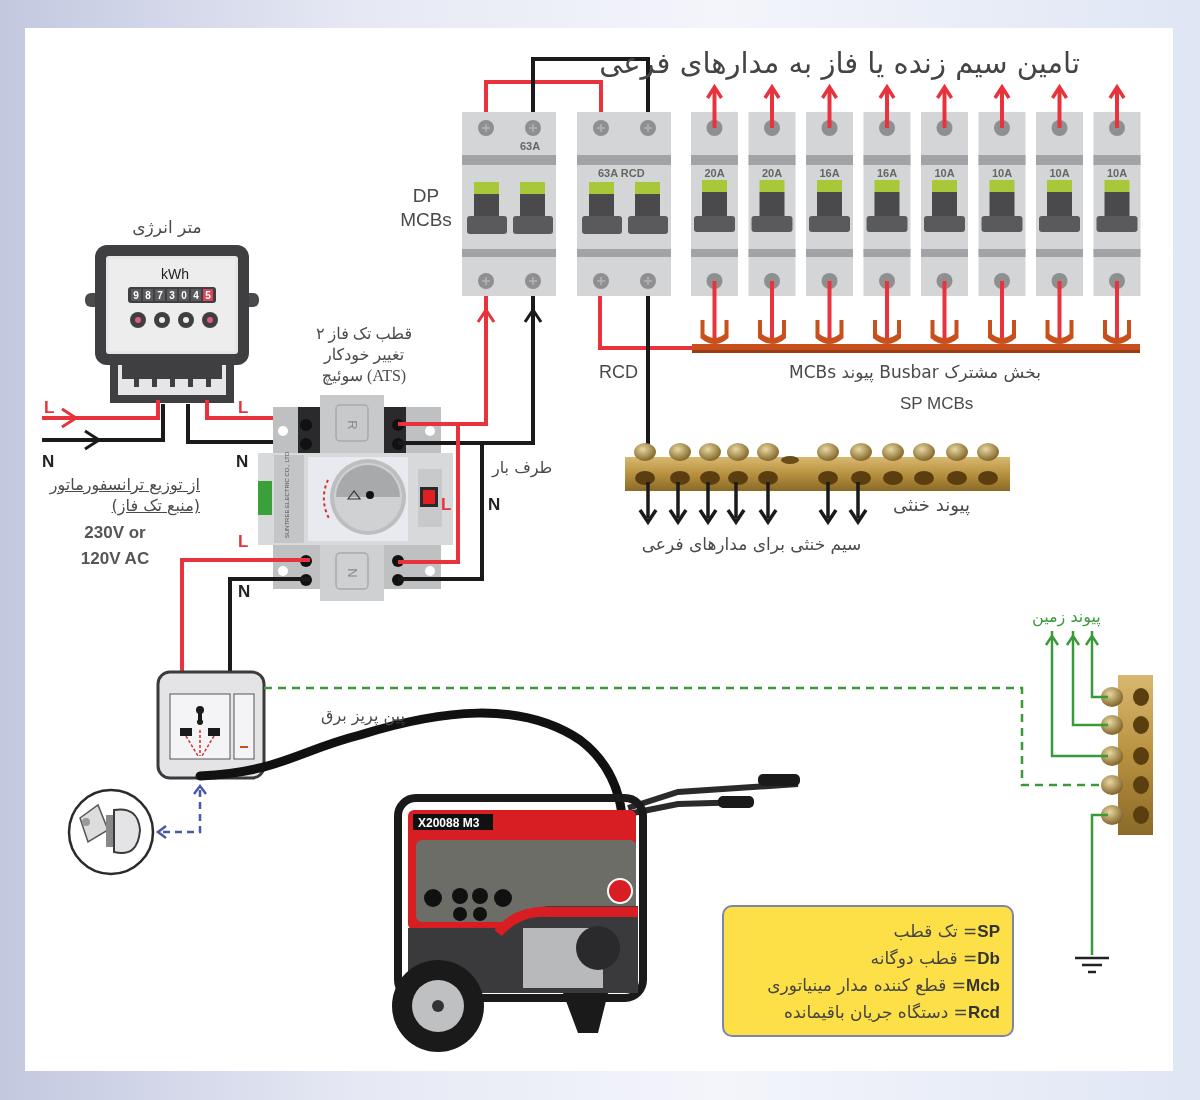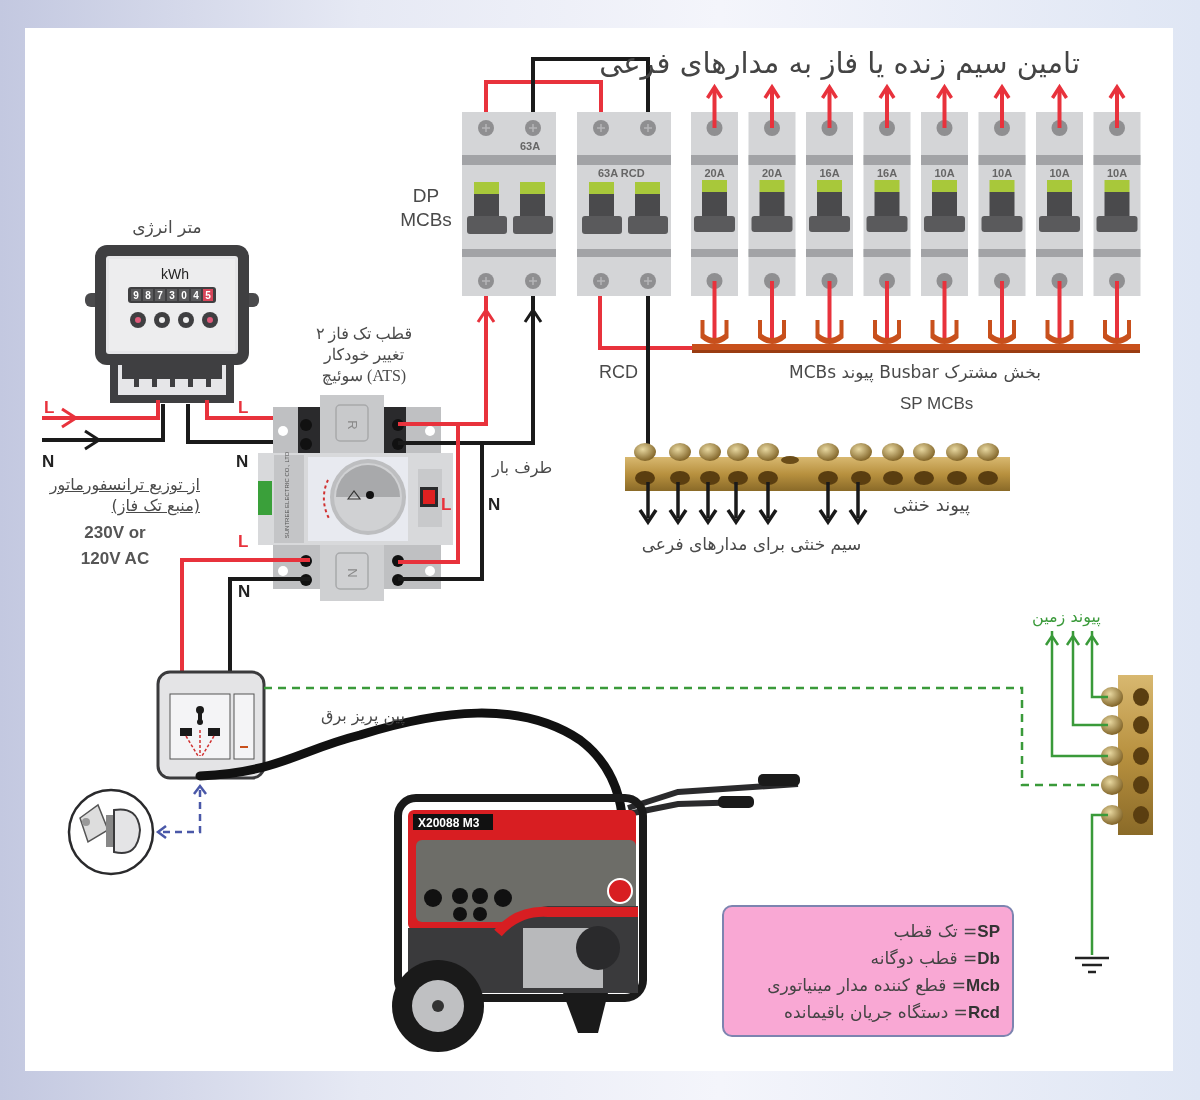--- a/index.html
+++ b/index.html
@@ -13,21 +13,21 @@
     background: #ffffff;
   }
   svg#diagram { position: absolute; left: 0; top: 0; }
   .lbl { position: absolute; color: #4a4a4a; white-space: nowrap; }
   .rtl { direction: rtl; unicode-bidi: plaintext; }
   .wire-l { color: #e8323c; font-family: "Liberation Sans", sans-serif; font-weight: bold; font-size: 17px; }
   .wire-n { color: #222; font-family: "Liberation Sans", sans-serif; font-weight: bold; font-size: 17px; }
   .green { color: #3a9a3a; text-align: right; }
   .legend-box {
     position: absolute; left: 722px; top: 905px; width: 292px; height: 132px;
-    border: 2px solid #7d84b0; border-radius: 10px; background: #f9a8d4; box-sizing: border-box;
+    border: 2px solid #7d84b0; border-radius: 10px; background: #fde047; box-sizing: border-box;
   }
   .legend-row { position: absolute; right: 12px; direction: rtl; font-size: 17px; color: #444; white-space: nowrap; }
   .legend-row b { color: #333; font-family: "Liberation Sans", sans-serif; }
 </style>
 </head>
 <body>
 
 <div id="panel"></div>
 
 <svg id="diagram" width="1200" height="1100" viewBox="0 0 1200 1100">

